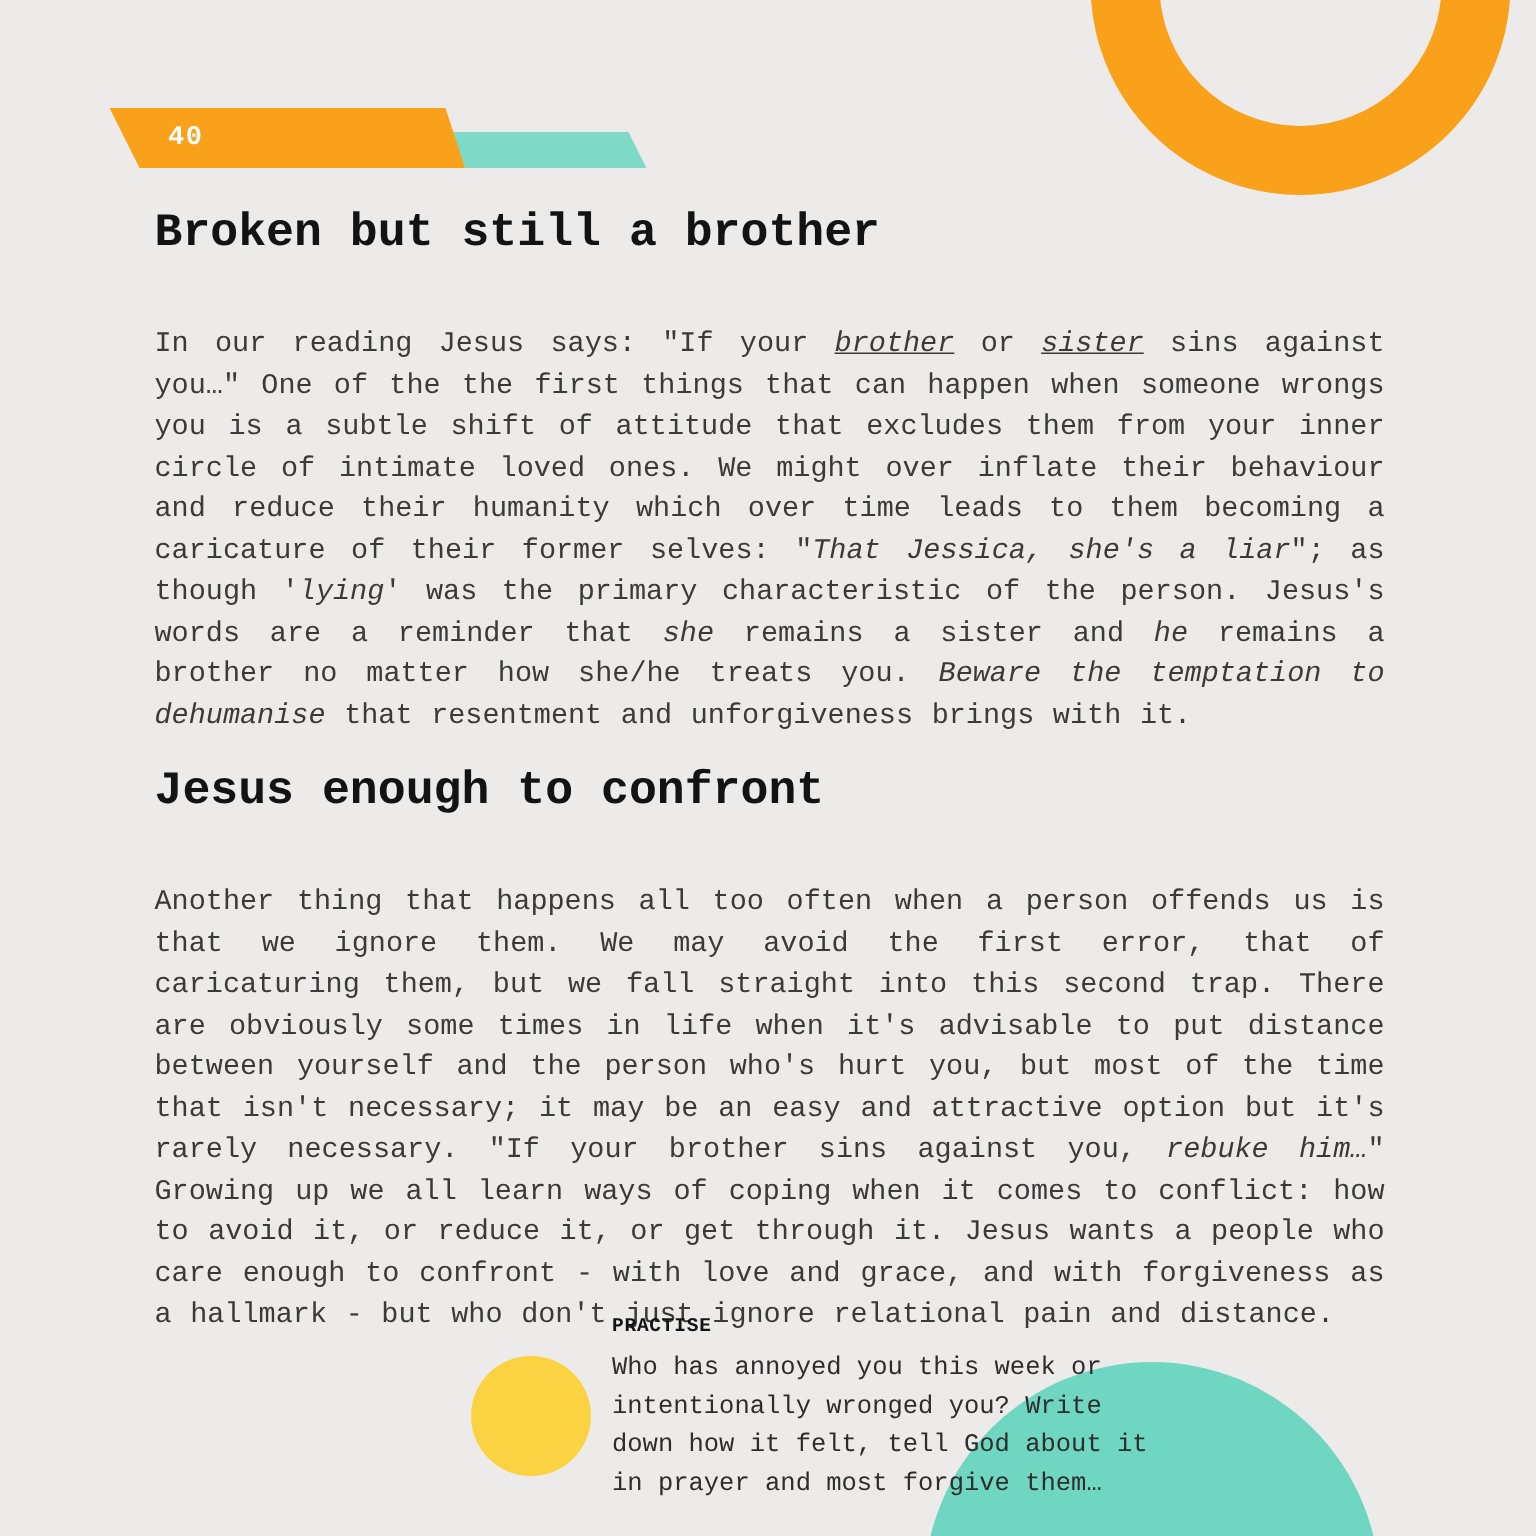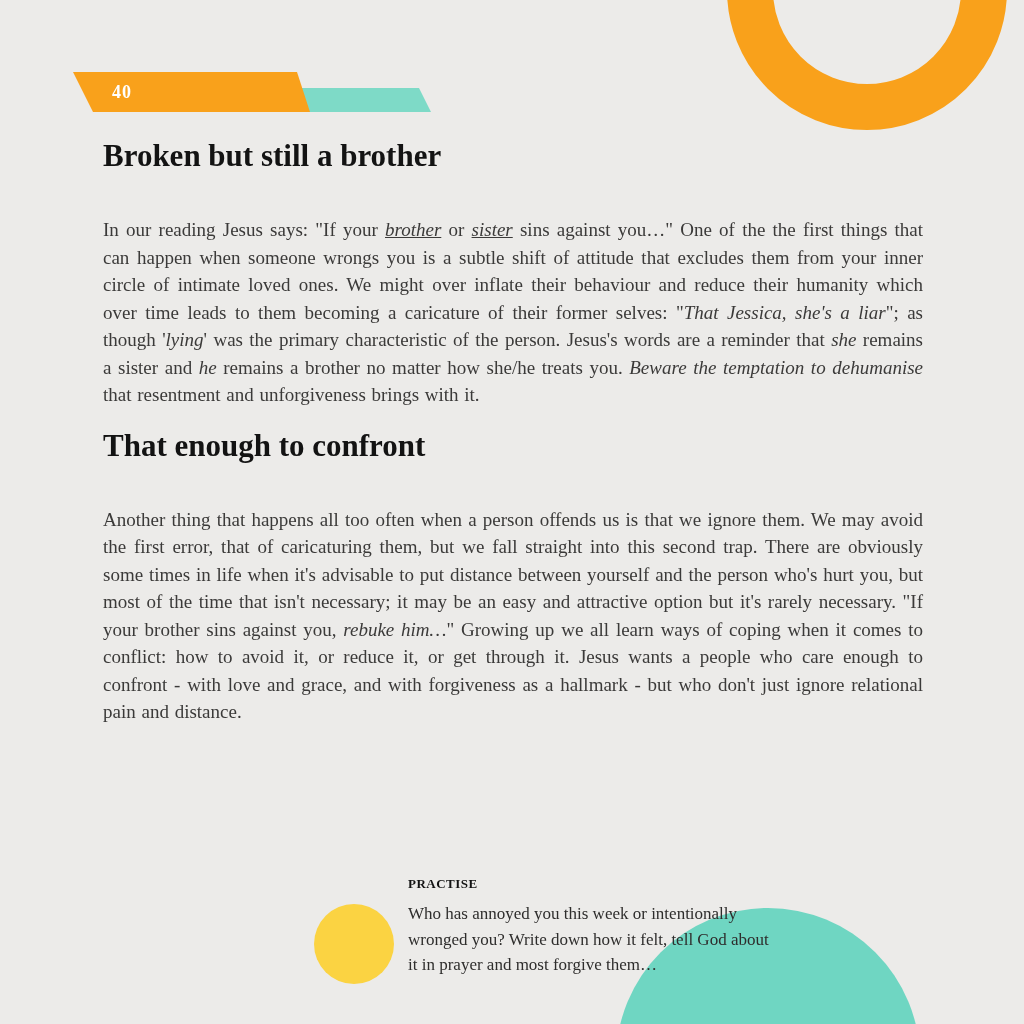--- a/index.html
+++ b/index.html
@@ -2,21 +2,21 @@
 <html><head>
 <meta charset="utf-8">
 <style>
   html, body { margin: 0; padding: 0; }
   .page {
     position: relative;
     width: 1024px;
     height: 1024px;
     overflow: hidden;
     background: #ECEBE9;
-    font-family: Liberation Serif, serif;
+    font-family: Liberation Mono, monospace;
   }
 
   
   .ring {
     position: absolute;
     left: 727px;
     top: -150px;
     width: 188px;
     height: 188px;
     border: 46px solid #F9A11B;
@@ -144,21 +144,21 @@
   <div class="yellow-circle" style="background-color: rgb(251, 211, 66);"></div>
 
   <div class="content" style="color: rgb(59, 58, 57);">
 
     <h2 class="section-heading" style="color: rgb(19, 19, 19);">Broken but still a brother</h2>
 
     <div>
         <p class="para"><span>In our reading Jesus says: "If your </span><span class="it ul">brother</span><span> or </span><span class="it ul">sister</span><span> sins against you…" One of the the first things that can happen when someone wrongs you is a subtle shift of attitude that excludes them from your inner circle of intimate loved ones. We might over inflate their behaviour and reduce their humanity which over time leads to them becoming a caricature of their former selves: "</span><span class="it">That Jessica, she's a liar</span><span>"; as though '</span><span class="it">lying</span><span>' was the primary characteristic of the person. Jesus's words are a reminder that </span><span class="it">she</span><span> remains a sister and </span><span class="it">he</span><span> remains a brother no matter how she/he treats you. </span><span class="it">Beware the temptation to dehumanise</span><span> that resentment and unforgiveness brings with it.</span></p>
       </div>
 
-    <h2 class="section-heading gap-above" style="color: rgb(19, 19, 19);">That enough to confront</h2>
+    <h2 class="section-heading gap-above" style="color: rgb(19, 19, 19);">Jesus enough to confront</h2>
 
     <div>
         <p class="para"><span>Another thing that happens all too often when a person offends us is that we ignore them. We may avoid the first error, that of caricaturing them, but we fall straight into this second trap. There are obviously some times in life when it's advisable to put distance between yourself and the person who's hurt you, but most of the time that isn't necessary; it may be an easy and attractive option but it's rarely necessary. "If your brother sins against you, </span><span class="it">rebuke him…</span><span>" Growing up we all learn ways of coping when it comes to conflict: how to avoid it, or reduce it, or get through it. Jesus wants a people who care enough to confront - with love and grace, and with forgiveness as a hallmark - but who don't just ignore relational pain and distance.</span></p>
       </div>
   </div>
 
   <div class="practise">
     <div class="practise-heading" style="color: rgb(19, 19, 19);">PRACTISE</div>
     <div class="practise-body">Who has annoyed you this week or intentionally wronged you? Write down how it felt, tell God about it in prayer and most forgive them…</div>
   </div>

